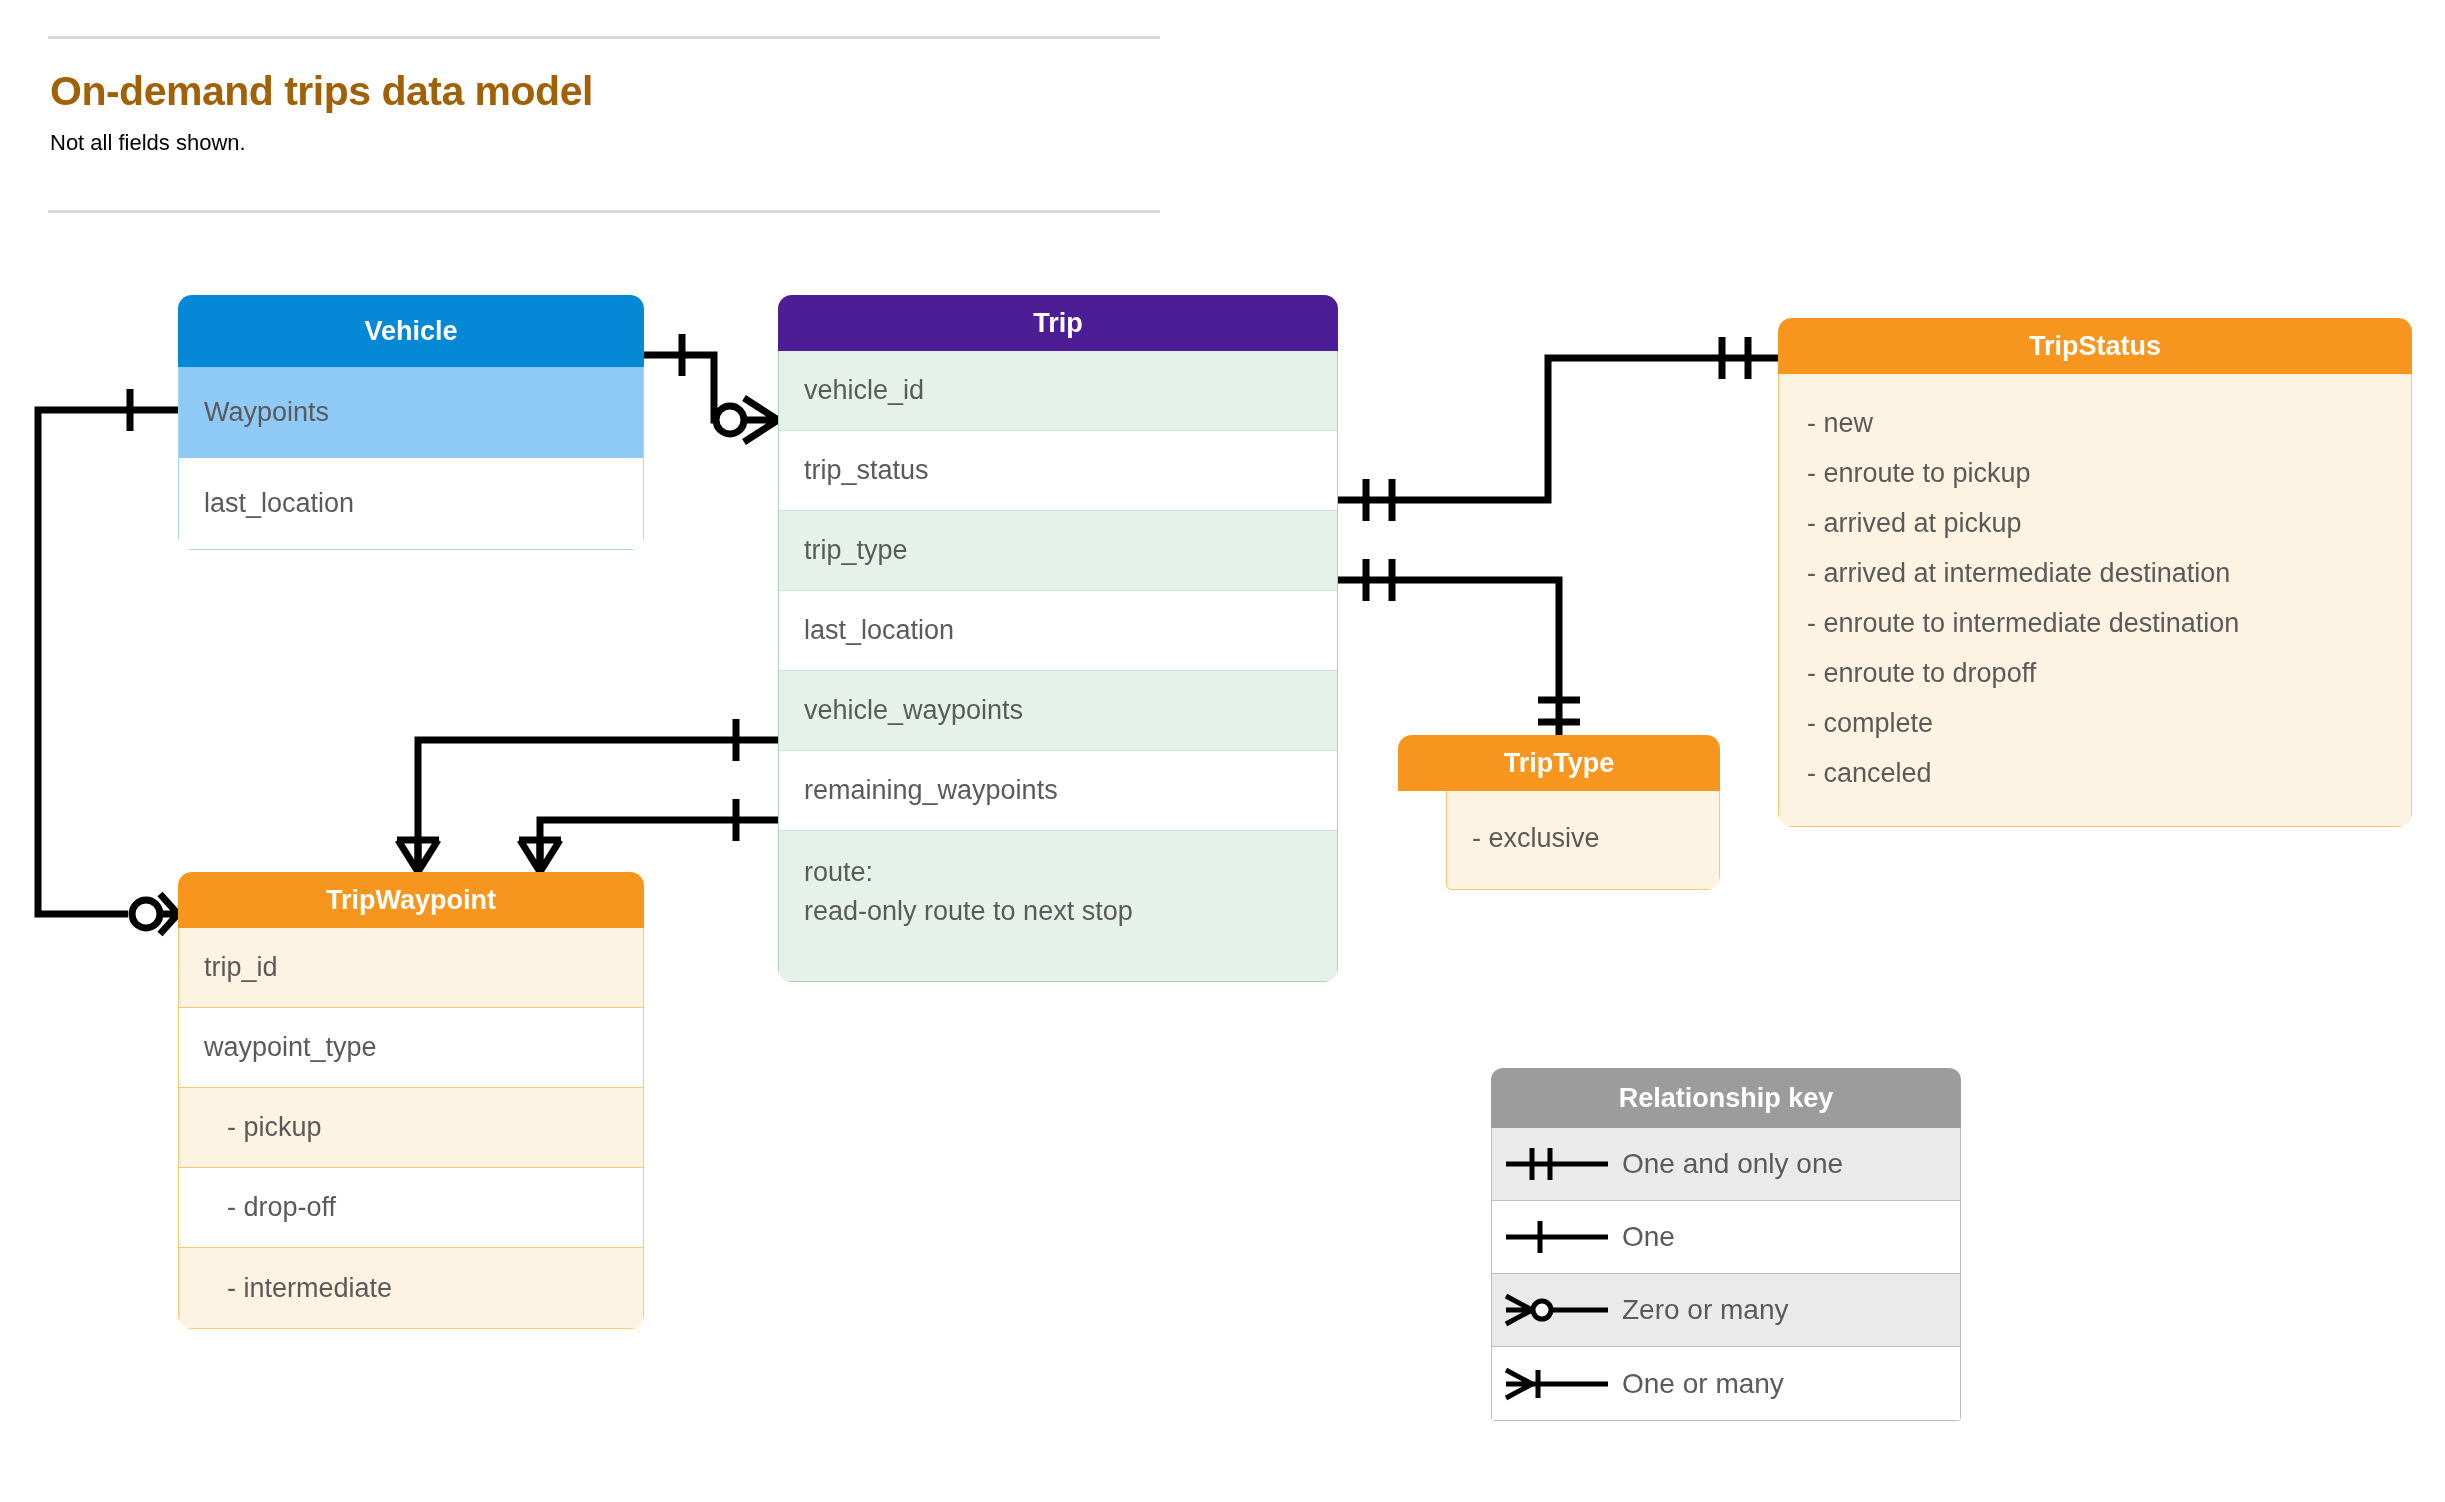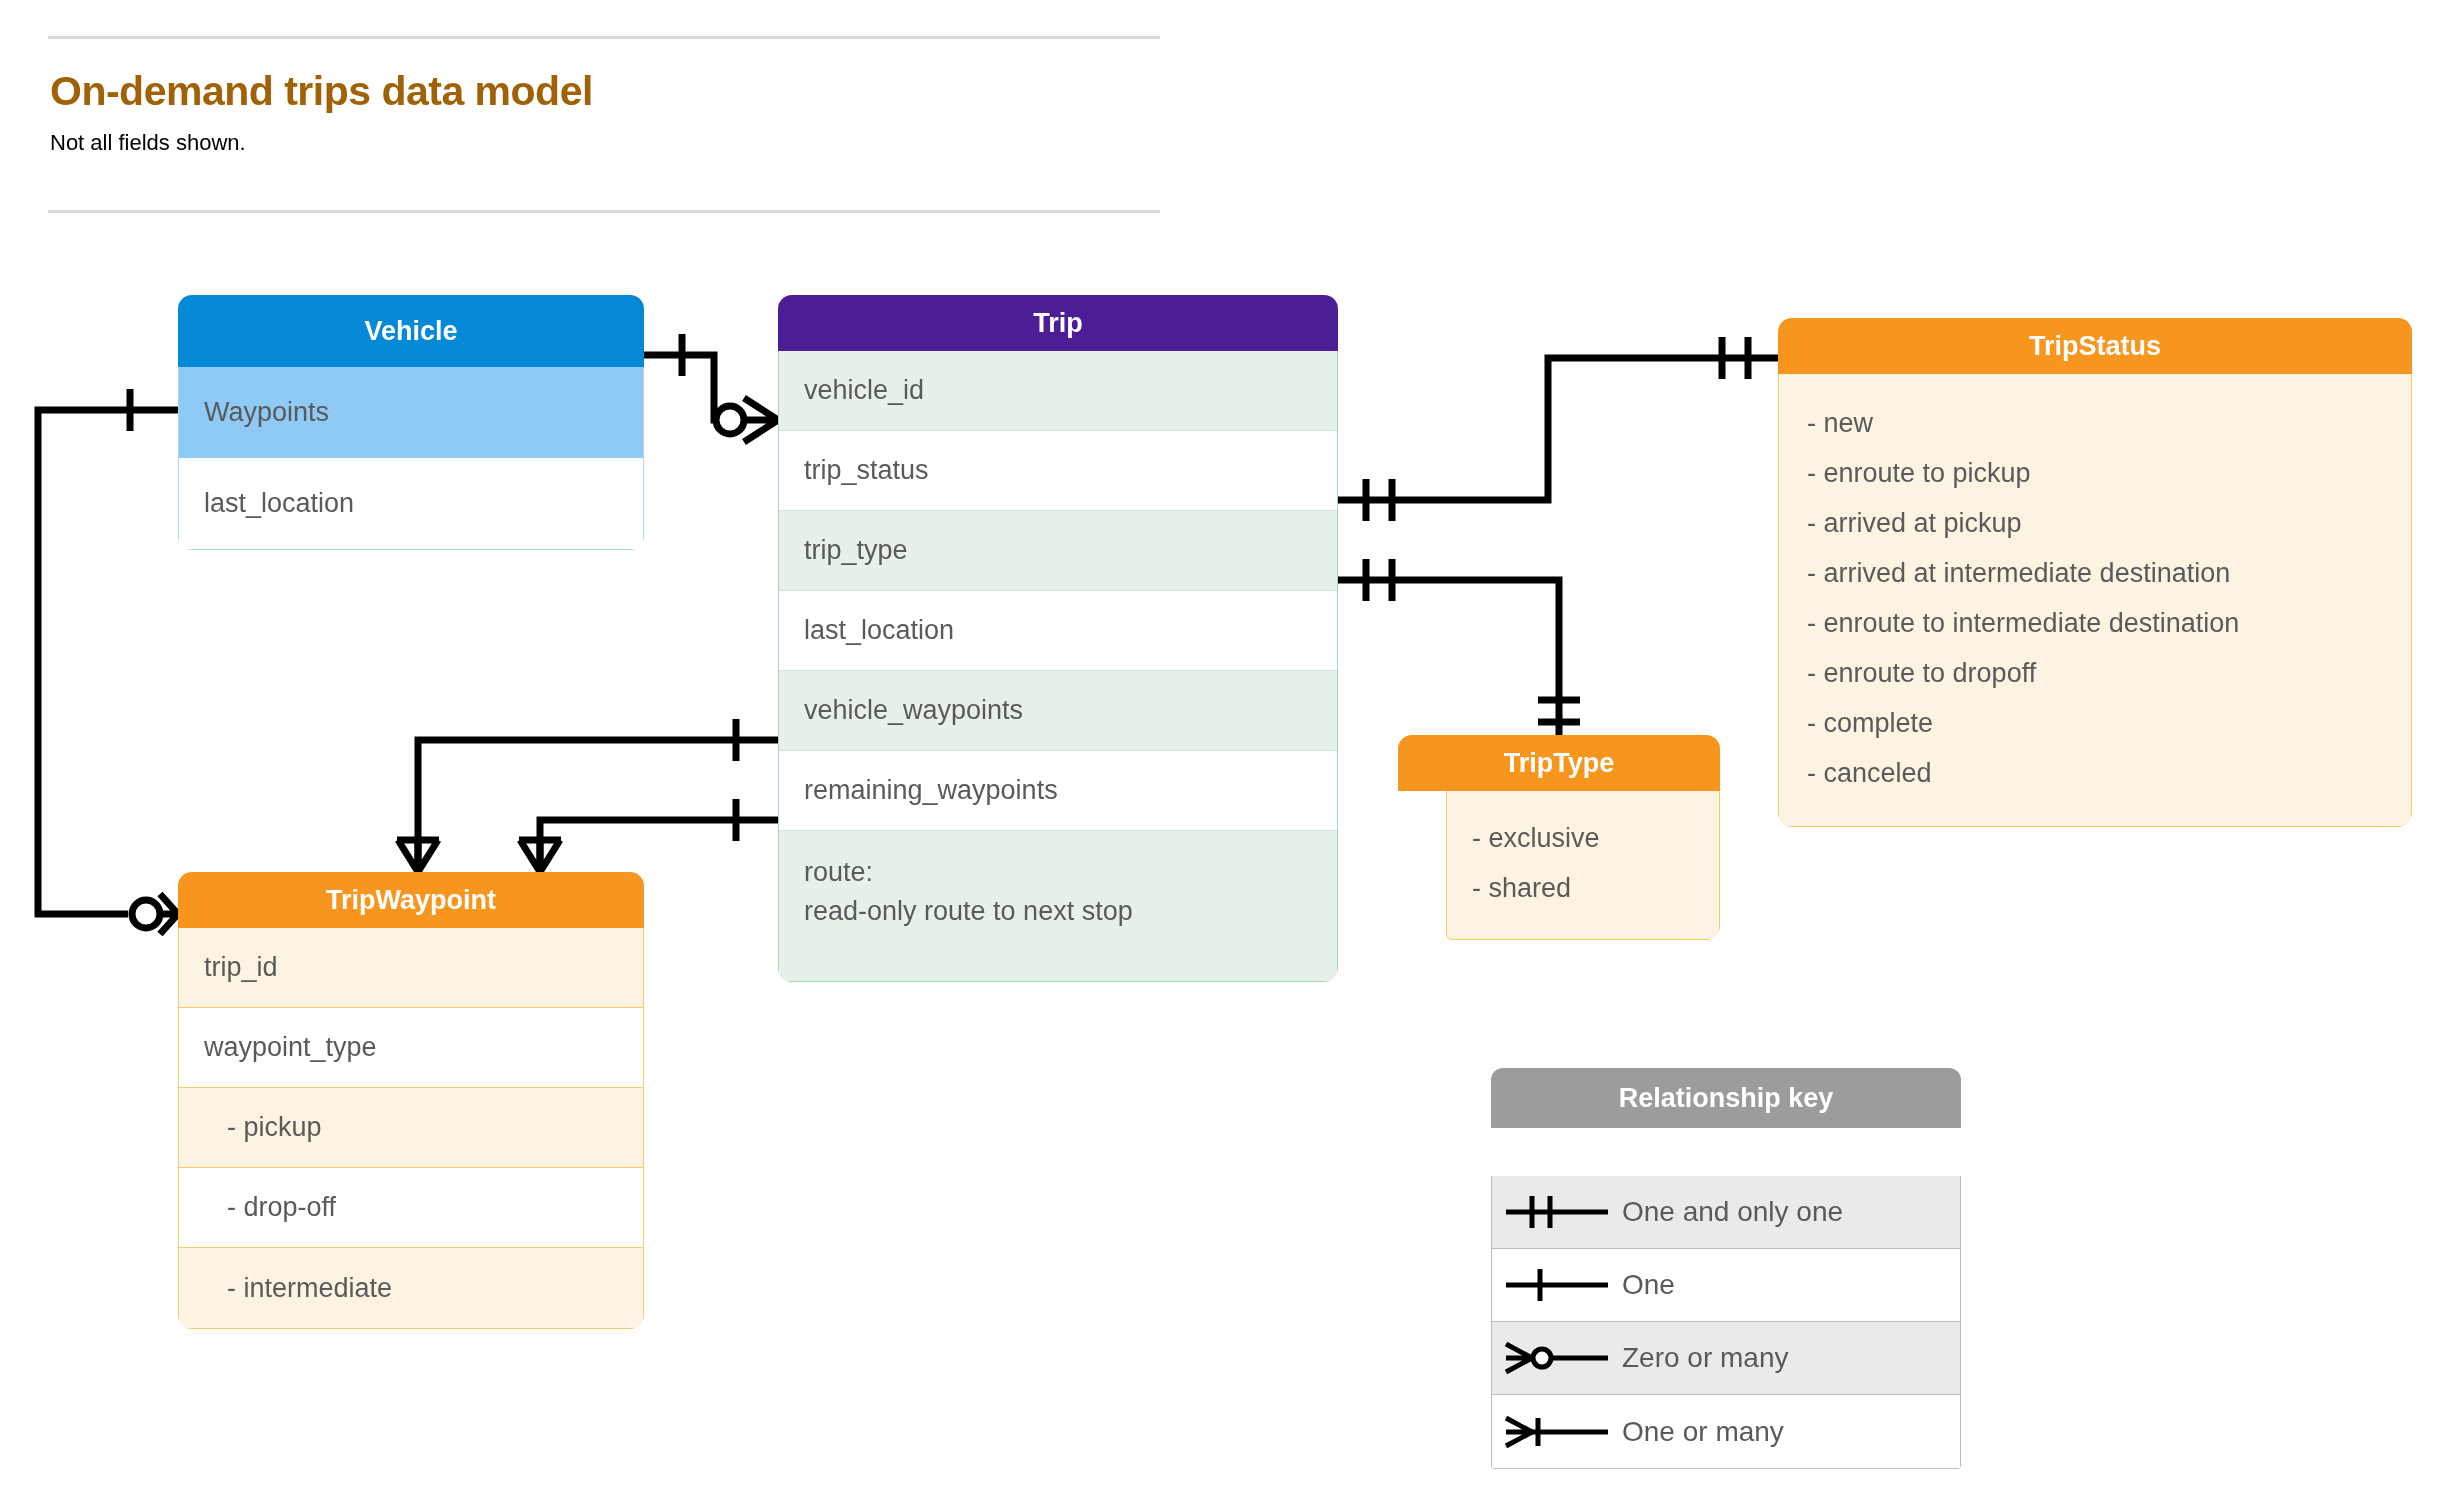--- a/index.html
+++ b/index.html
@@ -139,21 +139,21 @@
     top: 1068px;
     width: 470px;
     border-radius: 12px 12px 4px 4px;
     overflow: hidden;
     box-sizing: border-box;
   }
   #legend .ent-header { background: #9c9c9c; height: 60px; color:#ffffff;
                         font-size: 27px; font-weight: bold;
                         display:flex; align-items:center; justify-content:center; }
   #legend .legend-body { border: 1.5px solid #bdbdbd; border-top: none;
-                         box-sizing: border-box; margin-top: 48px; }
+                         box-sizing: border-box; }
   .legend-row {
     height: 73px;
     display: flex;
     align-items: center;
     border-bottom: 1.5px solid #bdbdbd;
     box-sizing: border-box;
   }
   .legend-row:last-child { border-bottom: none; }
   .legend-row.alt   { background: #eaeaea; }
   .legend-row.plain { background: #ffffff; }
@@ -250,21 +250,20 @@
       <div class="row alt indent">-  pickup</div>
       <div class="row plain indent">-  drop-off</div>
       <div class="row alt indent">-  intermediate</div>
     </div>
   </div>
 
   <div class="entity" id="ent-triptype">
     <div class="ent-header">TripType</div>
     <div class="ent-body">
       <div class="enum-item">- exclusive</div>
-      <div class="enum-item">- shared</div>
     </div>
   </div>
 
   <div class="entity" id="ent-tripstatus">
     <div class="ent-header">TripStatus</div>
     <div class="ent-body">
       <div class="enum-item">- new</div>
       <div class="enum-item">- enroute to pickup</div>
       <div class="enum-item">- arrived at pickup</div>
       <div class="enum-item">- arrived at intermediate destination</div>

